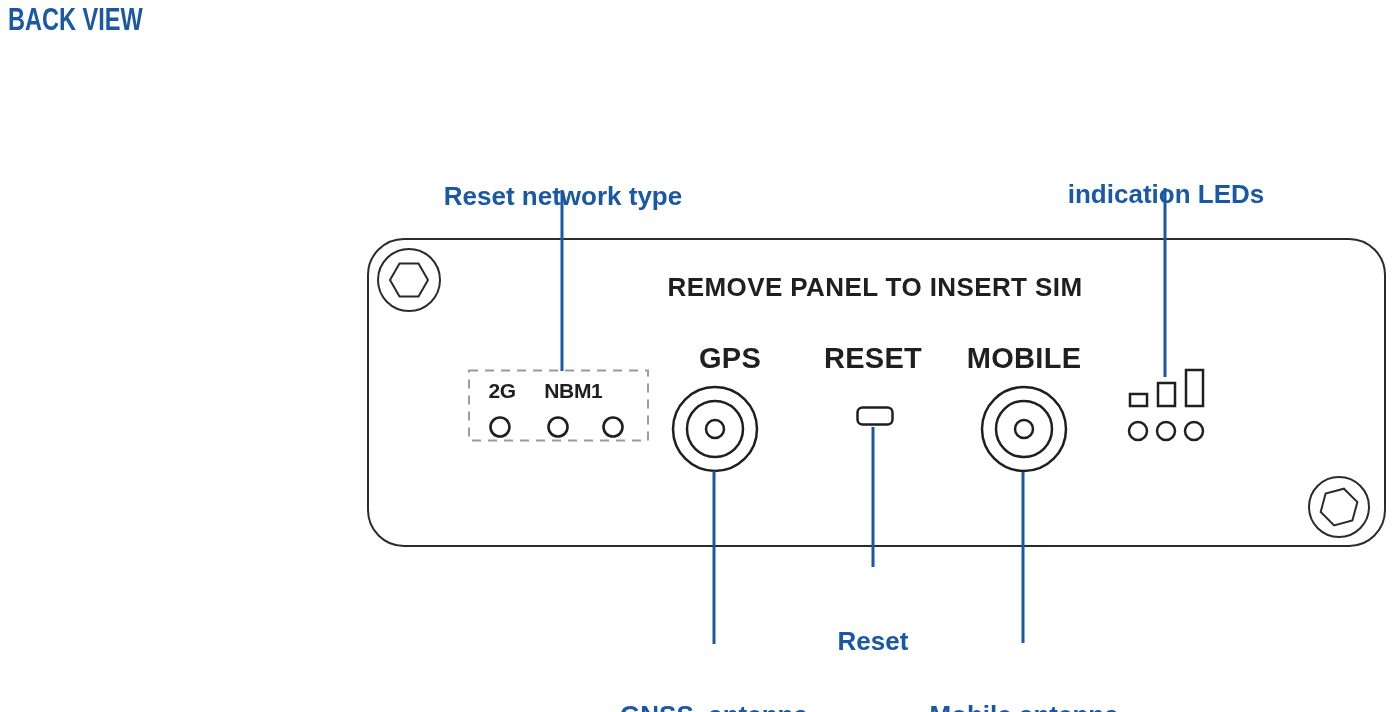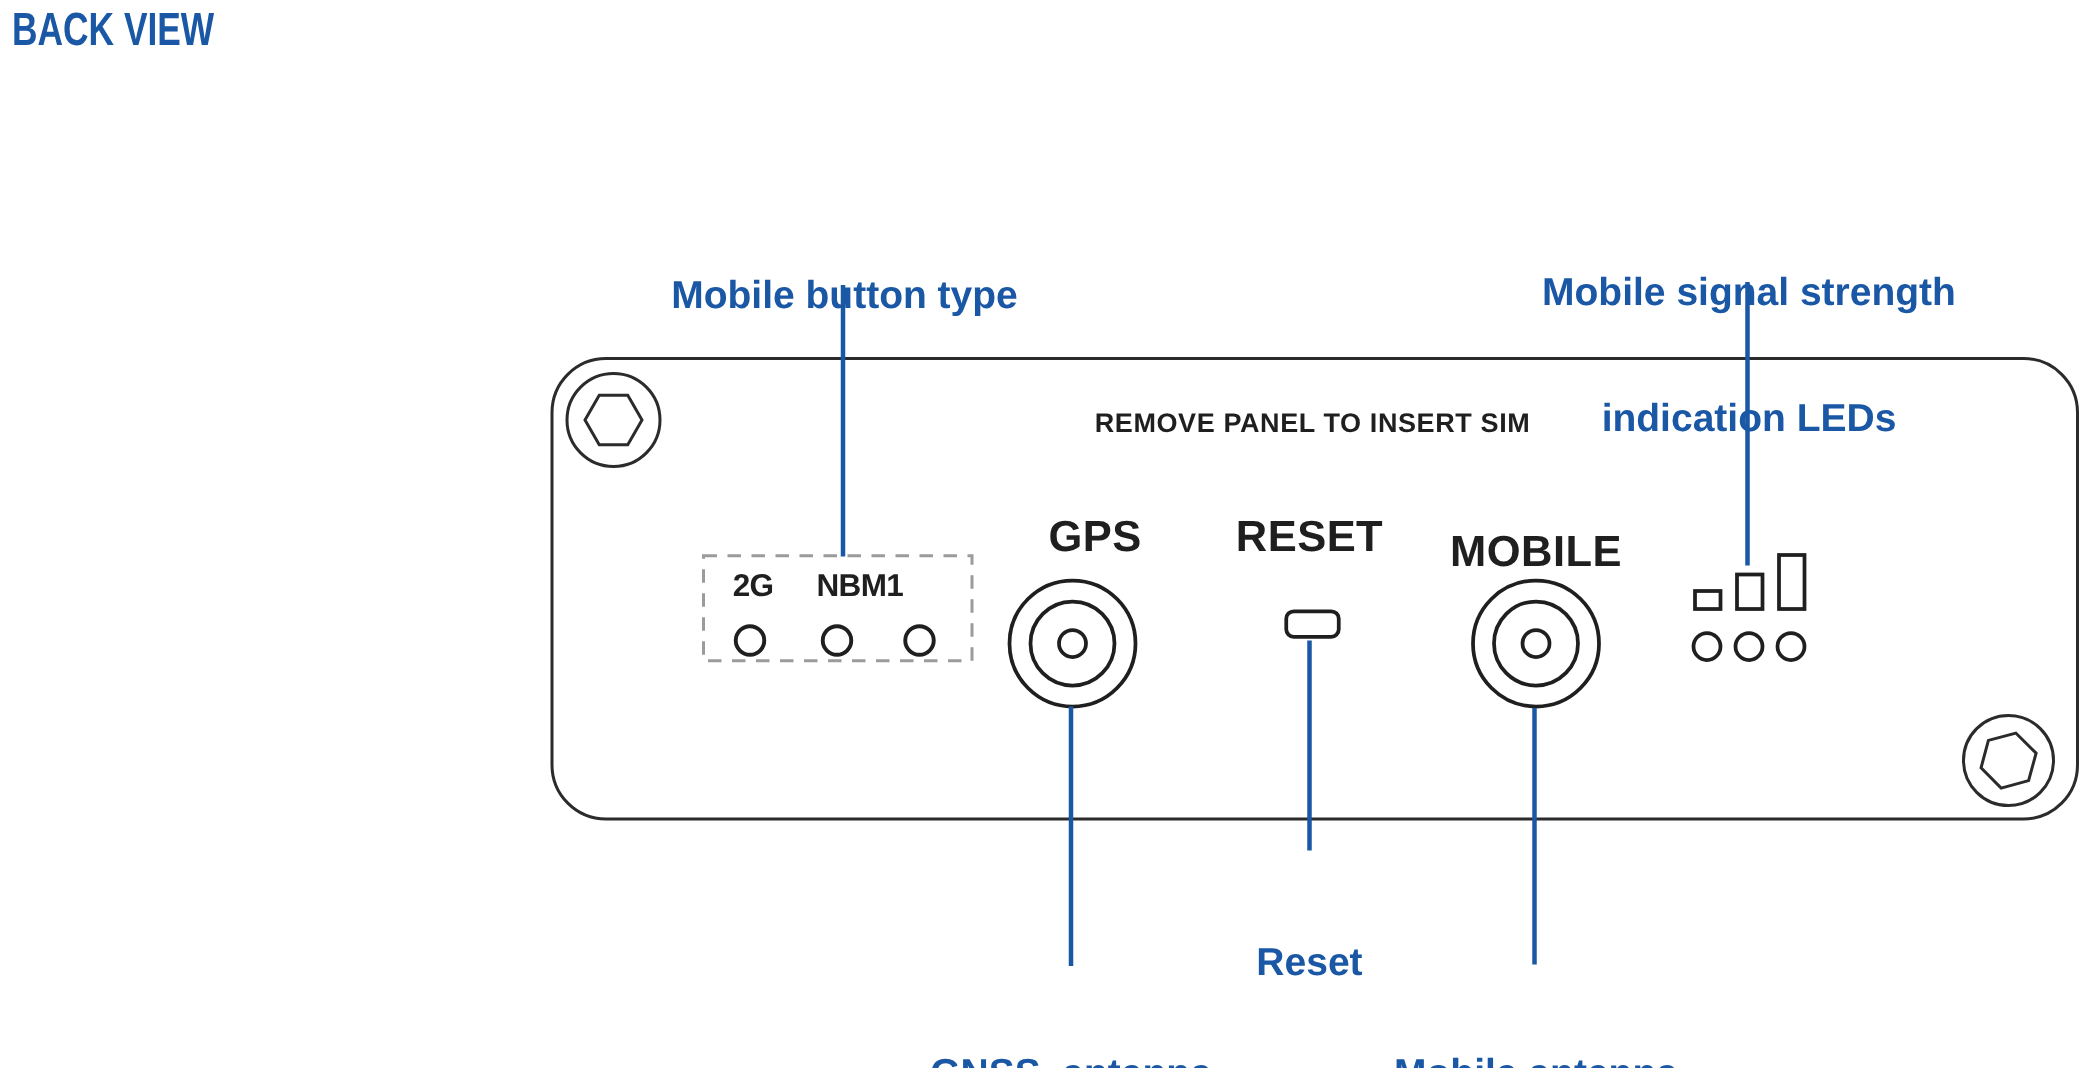--- a/index.html
+++ b/index.html
@@ -21,21 +21,21 @@
   }
   .callout{
     position:absolute;transform:translateX(-50%);
     text-align:center;color:var(--accent-blue);
     font-size:26px;font-weight:700;line-height:28px;white-space:pre;
   }
   .panel-text{
     position:absolute;transform:translateX(-50%);
     color:#1f1f1f;font-weight:700;white-space:pre;text-align:center;
   }
-  .sim-notice{font-size:18px;letter-spacing:0.4px;}
+  .sim-notice{font-size:26px;letter-spacing:0.4px;}
   .port-label{font-size:29px;letter-spacing:0.3px;}
   .led-label{font-size:21px;letter-spacing:-0.5px;}
 </style>
 </head>
 <body>
 
 <div class="canvas">
 
   <svg class="svg-layer" width="1400" height="712" viewBox="0 0 1400 712">
 
@@ -74,25 +74,24 @@
     <line x1="562" y1="190" x2="562" y2="371" stroke="#1a57a5" stroke-width="3"></line>
     <line x1="1165" y1="188" x2="1165" y2="377" stroke="#1a57a5" stroke-width="3"></line>
     <line x1="873" y1="427" x2="873" y2="567" stroke="#1a57a5" stroke-width="3"></line>
     <line x1="714" y1="471" x2="714" y2="644" stroke="#1a57a5" stroke-width="3"></line>
     <line x1="1023" y1="472" x2="1023" y2="643" stroke="#1a57a5" stroke-width="3"></line>
   </svg>
 
   <div class="page-title">BACK VIEW</div>
 
   <div class="callout" style="left:563px;top:126px;">
-    <div>Mobile button type</div>
+    <div>Reset network type</div>
   </div>
 
   <div class="callout" style="left:1166px;top:124px;">
-    <div>Mobile signal strength</div>
     <div>indication LEDs</div>
   </div>
 
   <div class="callout" style="left:873px;top:571px;">
     <div>Reset</div>
     <div>button</div>
   </div>
 
   <div class="callout" style="left:714px;top:645px;">
     <div>GNSS  antenna</div>
@@ -101,19 +100,19 @@
 
   <div class="callout" style="left:1024px;top:645px;">
     <div>Mobile antenna</div>
     
   </div>
 
   <div class="panel-text sim-notice" style="left:875px;top:272px;">REMOVE PANEL TO INSERT SIM</div>
 
   <div class="panel-text port-label" style="left:714px;top:342px;margin-left:16px;">GPS</div>
   <div class="panel-text port-label" style="left:873px;top:342px;">RESET</div>
-  <div class="panel-text port-label" style="left:1024px;top:352px;">MOBILE</div>
+  <div class="panel-text port-label" style="left:1024px;top:342px;">MOBILE</div>
 
   <div class="panel-text led-label" style="left:502px;top:379px;">2G</div>
   <div class="panel-text led-label" style="left:559px;top:379px;">NB</div>
   <div class="panel-text led-label" style="left:588px;top:379px;">M1</div>
 
 </div>
 
 </body></html>

